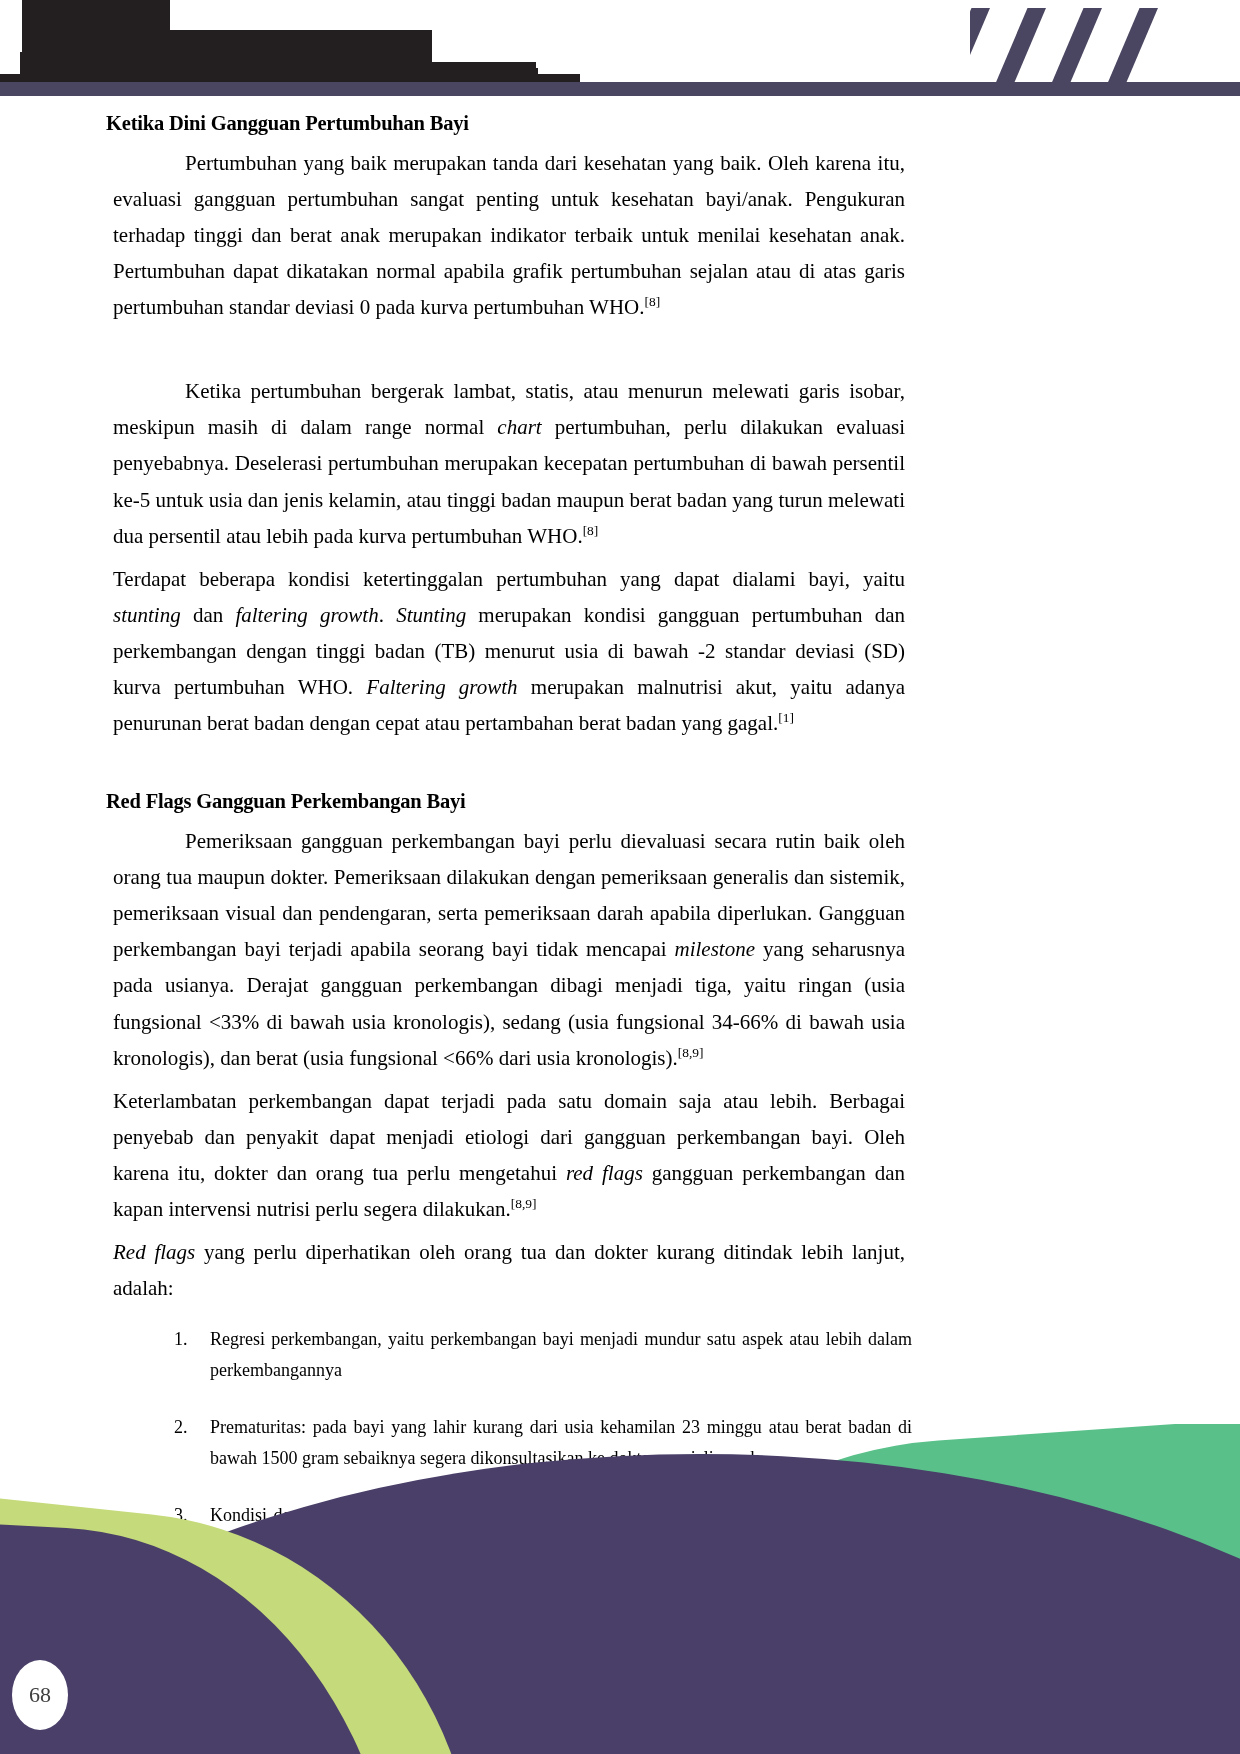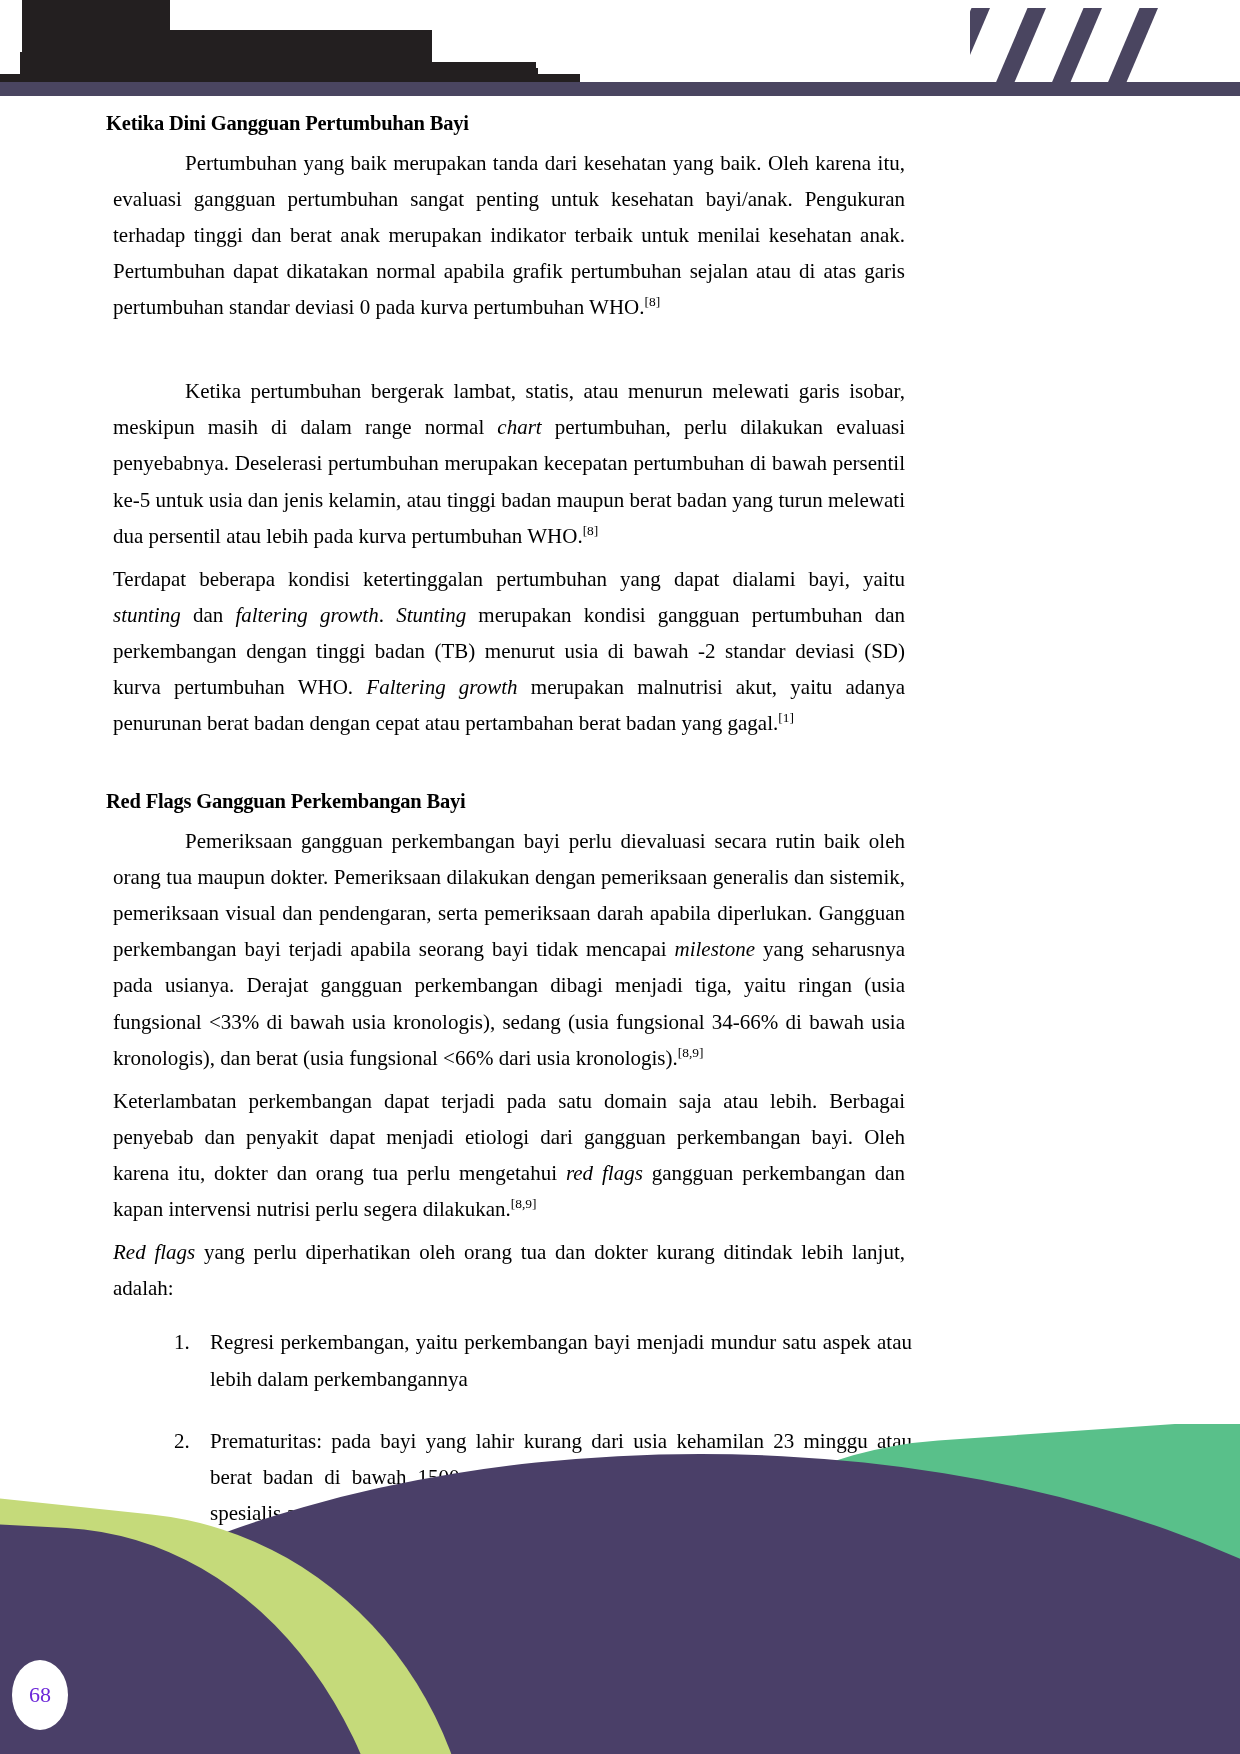--- a/index.html
+++ b/index.html
@@ -98,21 +98,21 @@
   }
 
   ol.flags {
     margin: 18px 0 0 0;
     padding: 0 0 0 68px;
     list-style: none;
     counter-reset: flagitem;
   }
   ol.flags > li {
     position: relative;
-    font-size: 21px;
+    font-size: 18px;
     line-height: 1.72;
     text-align: justify;
     margin-bottom: 26px;
     padding-left: 36px;
     counter-increment: flagitem;
   }
   ol.flags > li::before {
     content: counter(flagitem) ".";
     position: absolute;
     left: 0;
@@ -172,21 +172,21 @@
     left: 12px;
     bottom: 24px;
     width: 56px;
     height: 70px;
     background: #ffffff;
     border-radius: 50%;
     display: flex;
     align-items: center;
     justify-content: center;
     font-size: 22px;
-    color: #6d28d9;
+    color: #404040;
     z-index: 8;
   }
 </style>
 </head>
 <body>
 
 <div class="page">
 
   <div class="header-band">
     <div class="header-mask">

